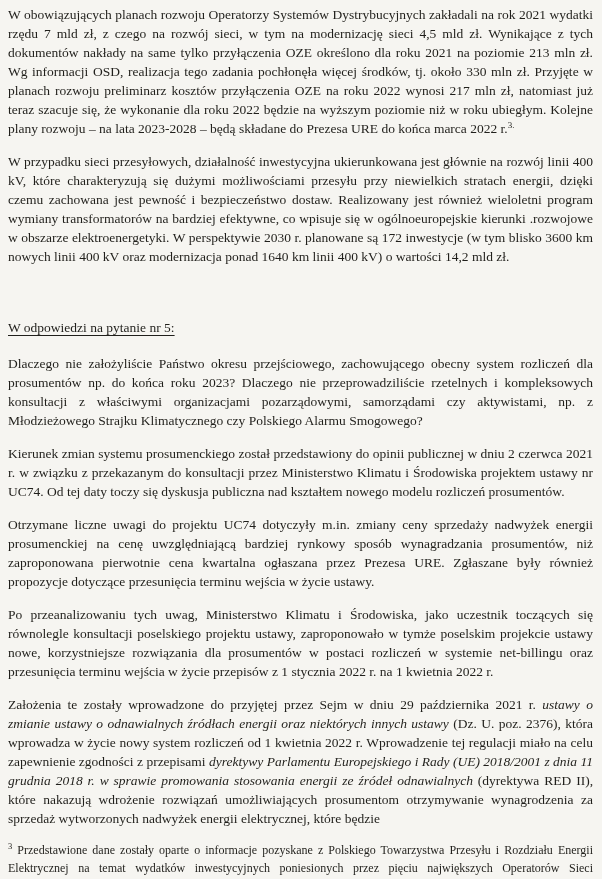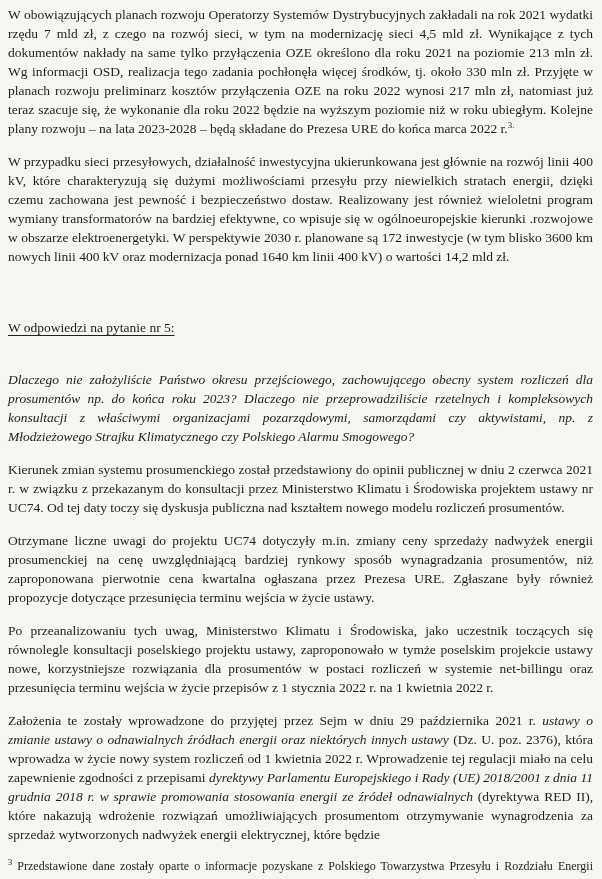--- a/index.html
+++ b/index.html
@@ -25,26 +25,25 @@
     overflow: hidden;
   }
   .body-par {
     margin: 0 0 14px 0;
   }
   .section-heading {
     font-size: 13.5px;
     font-weight: normal;
     text-decoration: underline;
     text-underline-offset: 3px;
-    margin: 38px 0 33px 0;
+    margin: 38px 0 17px 0;
     text-align: left;
     line-height: 19px;
   }
   .question {
-    font-style: italic;
   }
   .it { font-style: italic; }
   .ul { text-underline-offset: 2px; }
   sup.fnref {
     font-size: 9px;
     line-height: 0;
     vertical-align: super;
   }
   .footnote {
     margin-top: auto;

